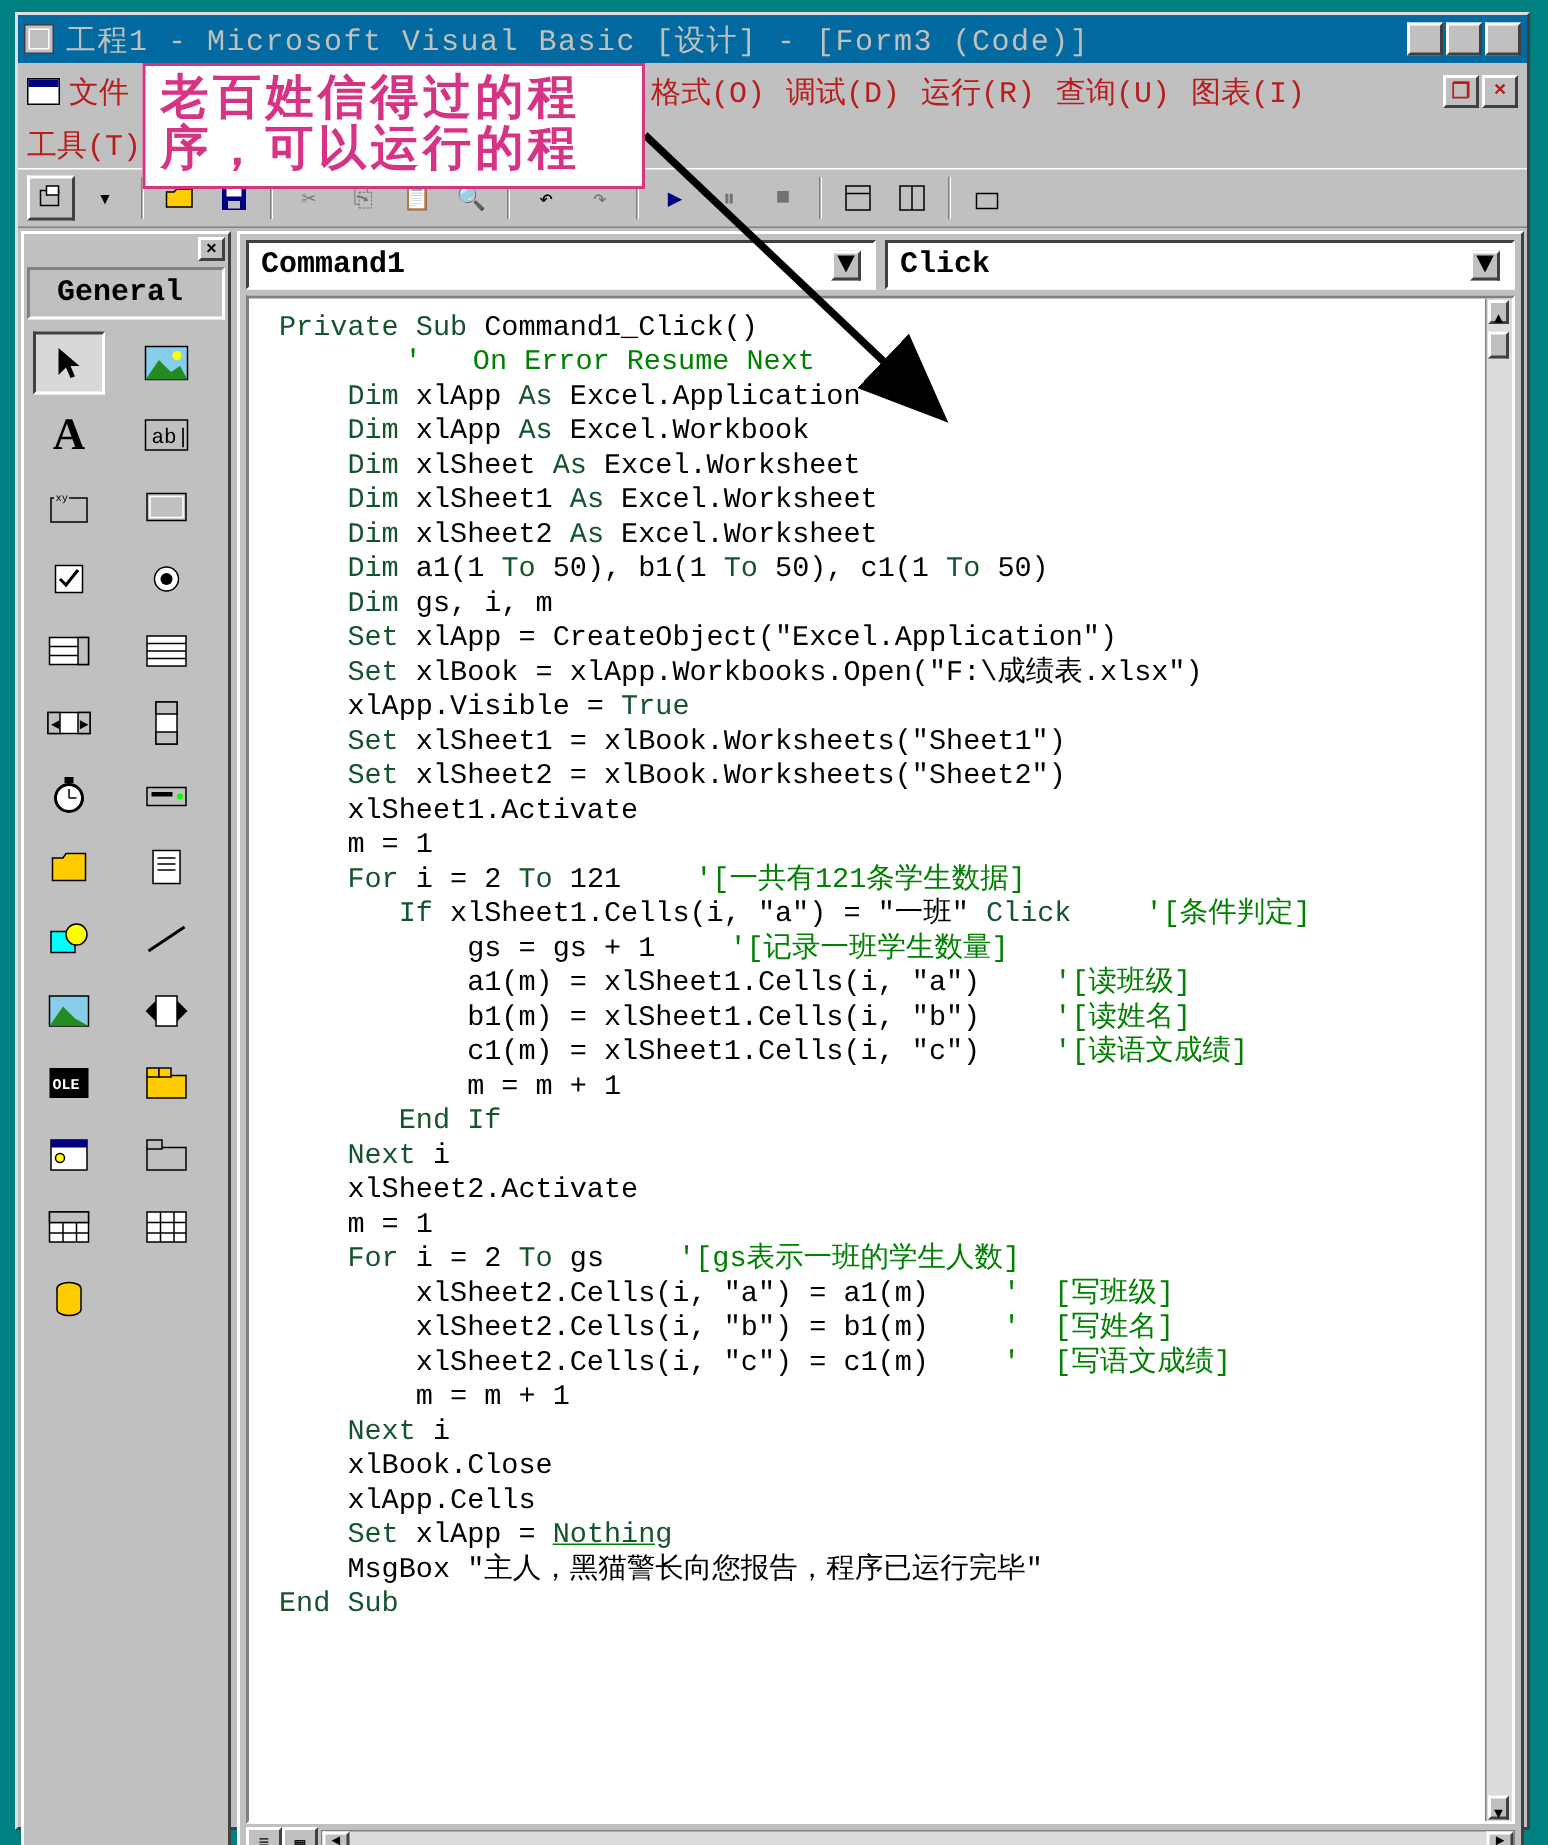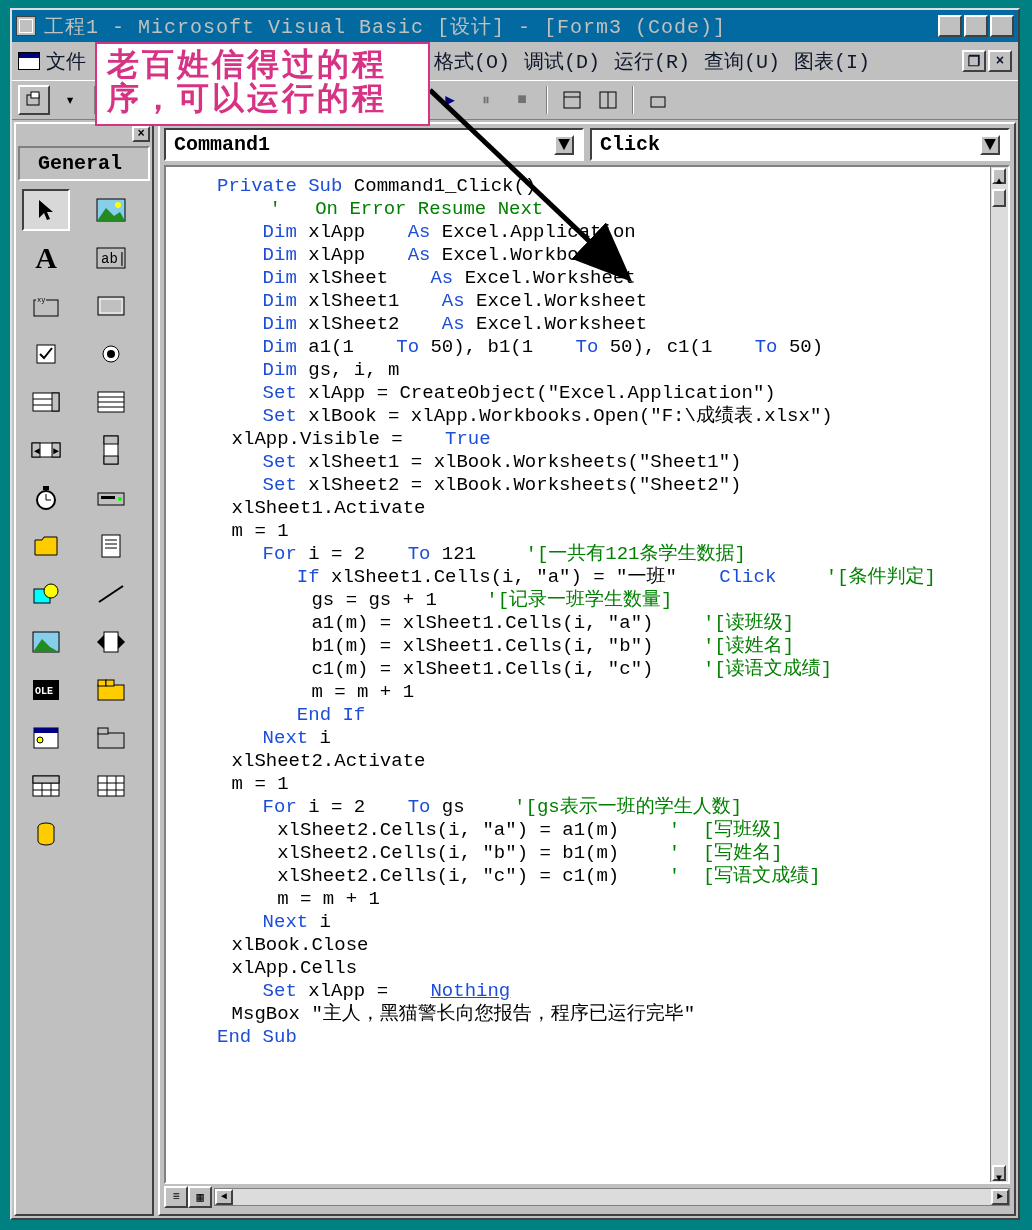--- a/index.html
+++ b/index.html
@@ -52,21 +52,21 @@
   display: flex; align-items: center; justify-content: center;
   font-weight: bold;
 }
 .menubar {
   background: #c0c0c0;
   height: 38px;
   display: flex;
   align-items: center;
   padding: 0 6px;
   font-size: 20px;
-  color: #0f172a;
+  color: #b91c1c;
   position: relative;
 }
 .menubar .form-icon {
   width: 22px; height: 18px;
   border: 1px solid #000;
   margin-right: 6px;
   position: relative;
   background: #fff;
 }
 .menubar .form-icon::after{
@@ -226,21 +226,21 @@
   border: 1px solid #808080;
   position: relative;
   margin-left: 2px;
 }
 .bottom-bar .h-scroll .btn {
   position: absolute; top: 0; width: 18px; height: 16px;
   background: #c0c0c0;
   border: 2px solid; border-color: #fff #404040 #404040 #fff;
   font-size: 10px; text-align: center;
 }
-.kw { color: #1d4ed8; margin-left: 31px; }
+.kw { color: #14532d; }
 .cmt { color: #008000; margin-left: 38px; }
 .overlay-callout {
   position: absolute;
   left: 95px; top: 42px;
   width: 335px;
   background: #fff;
   border: 2px solid #d63384;
   padding: 6px 10px;
   font-family: "SimSun","Courier New";
   font-size: 32px;
@@ -277,20 +277,23 @@
     <span style="width:320px"></span>
     <span>格式(O)</span>
     <span>调试(D)</span>
     <span>运行(R)</span>
     <span>查询(U)</span>
     <span>图表(I)</span>
     <div class="mdi-btns">
       <div class="winbtn">❐</div>
       <div class="winbtn">×</div>
     </div>
+  </div>
+  <div class="menubar" style="height:32px">
+    <span>工具(T)</span>
   </div>
 
   <div class="toolbar">
     <div class="toolbtn raised">
         <svg width="18" height="18">
           <rect x="2" y="4" width="12" height="10" fill="none" stroke="#000"></rect>
           <rect x="6" y="1" width="8" height="6" fill="#fff" stroke="#000"></rect>
         </svg>
       </div>
     <div class="toolbtn">▾</div>

